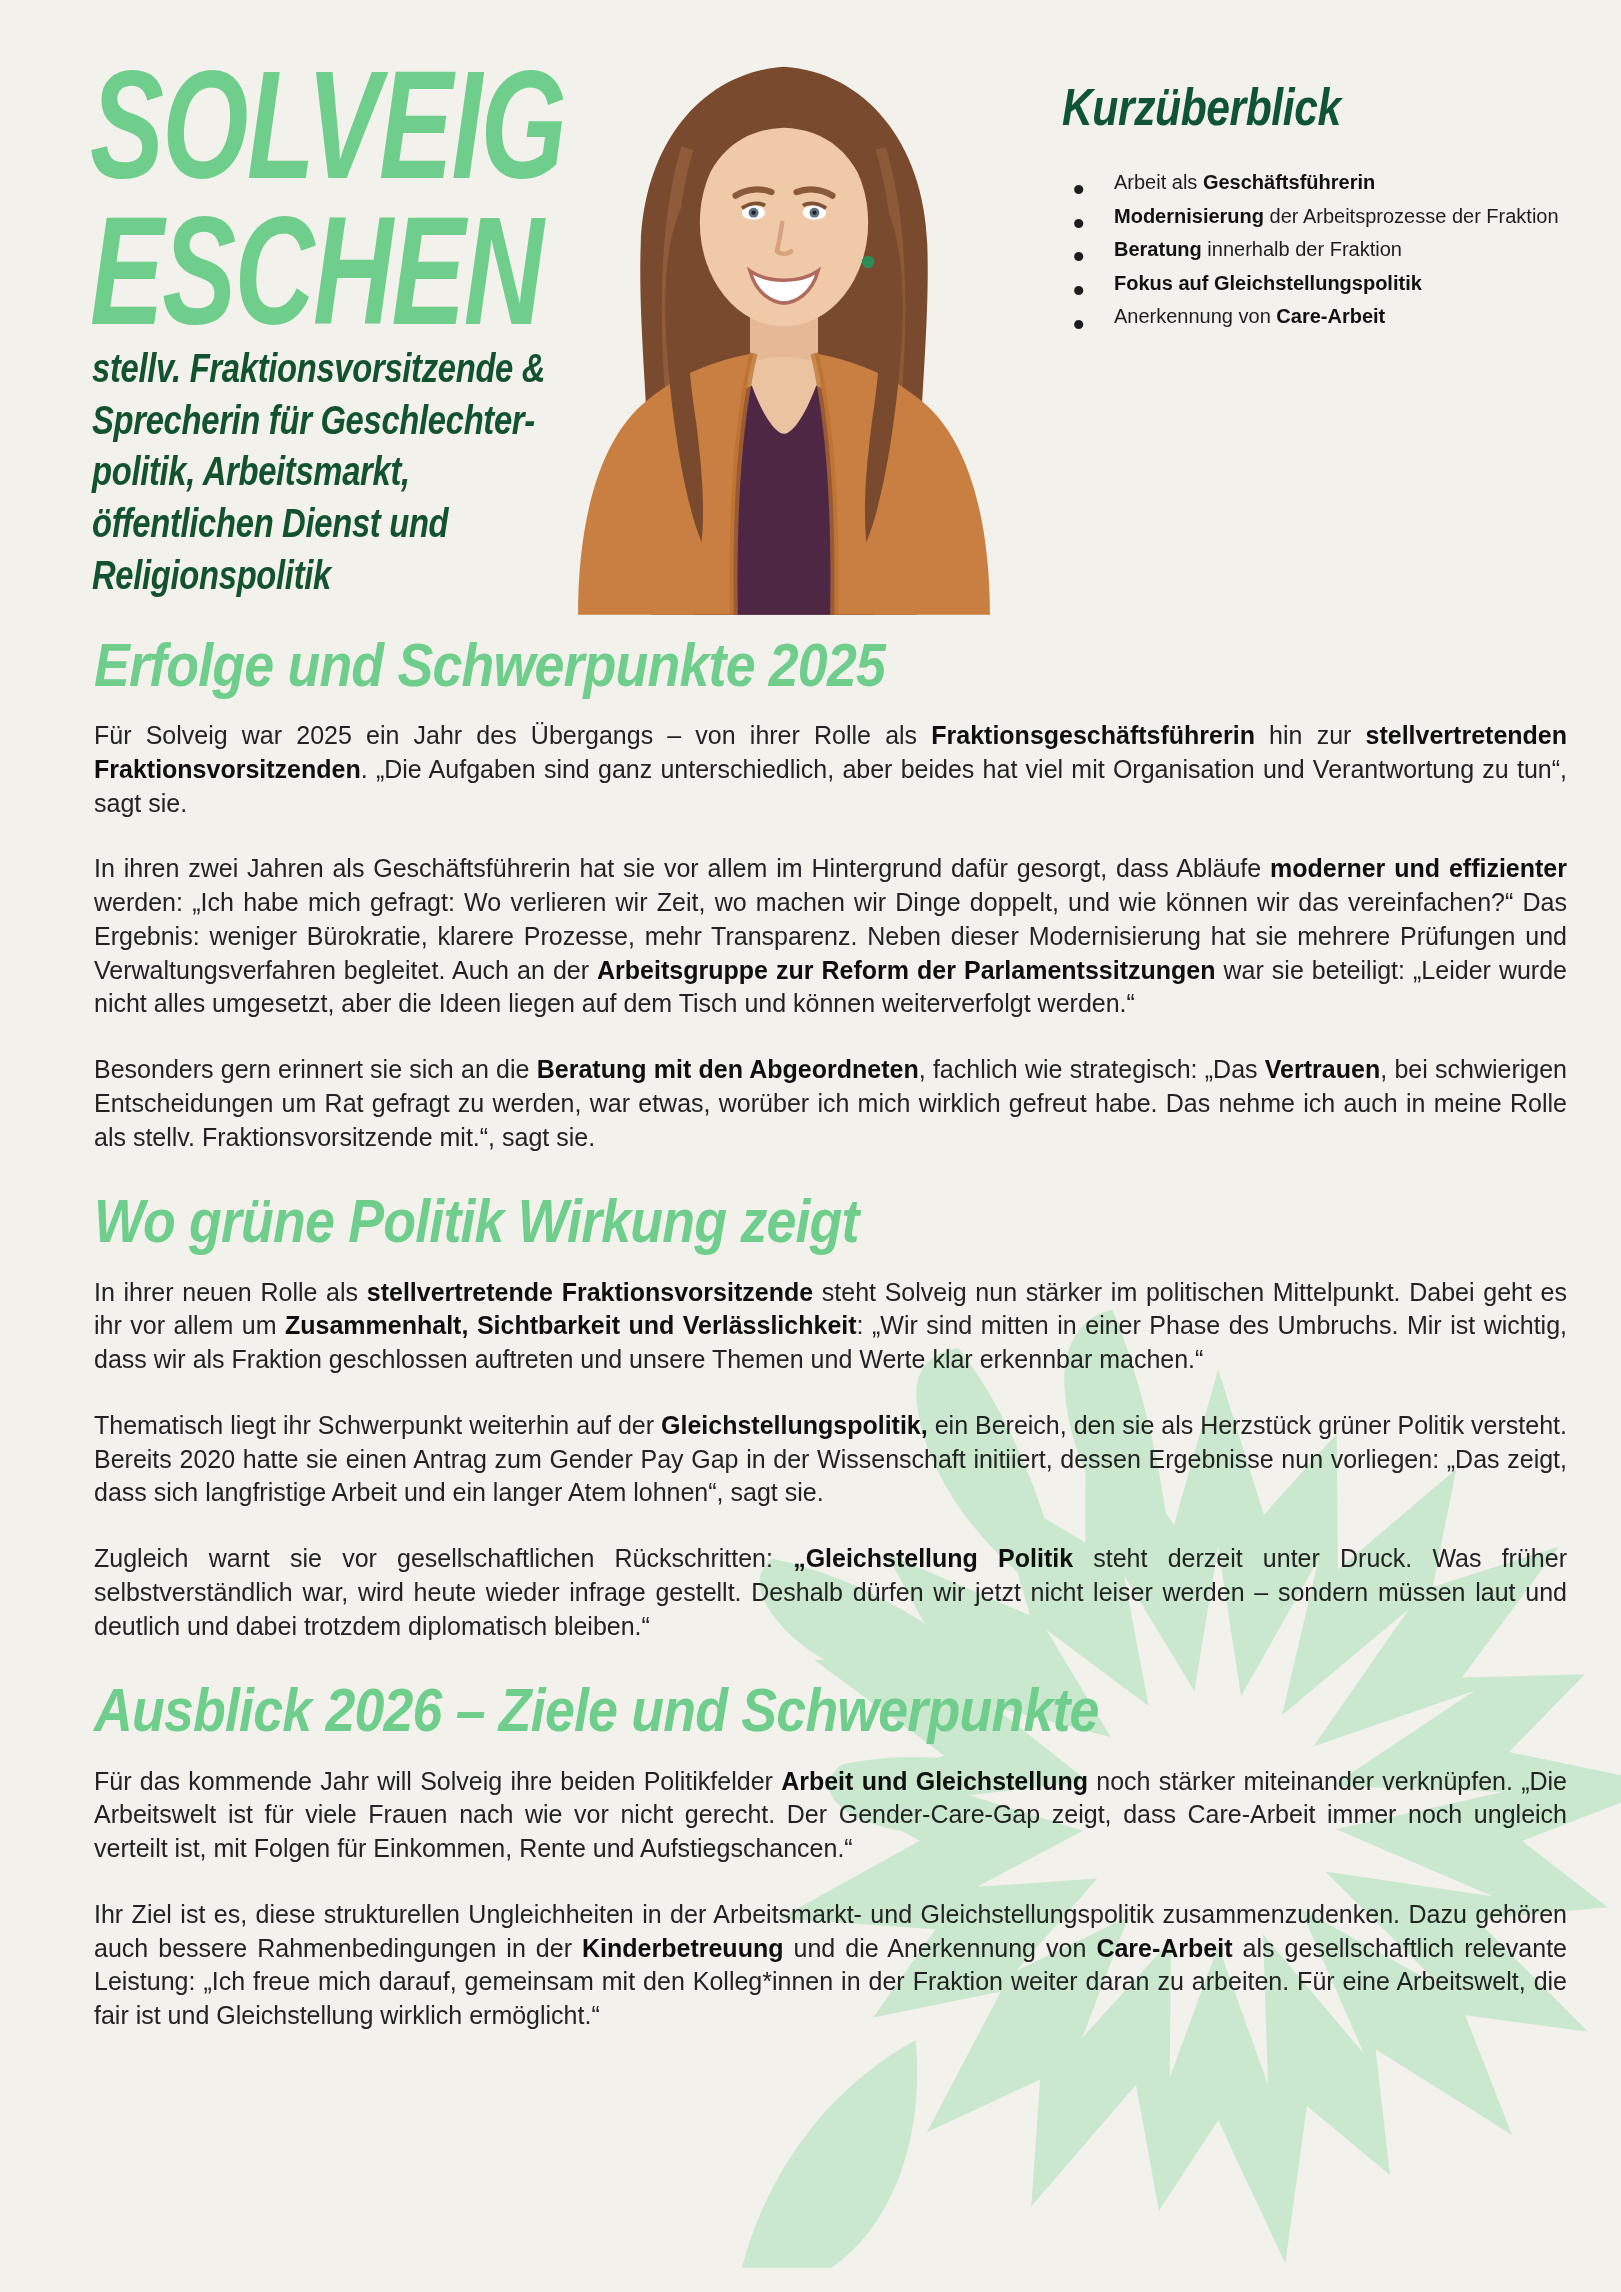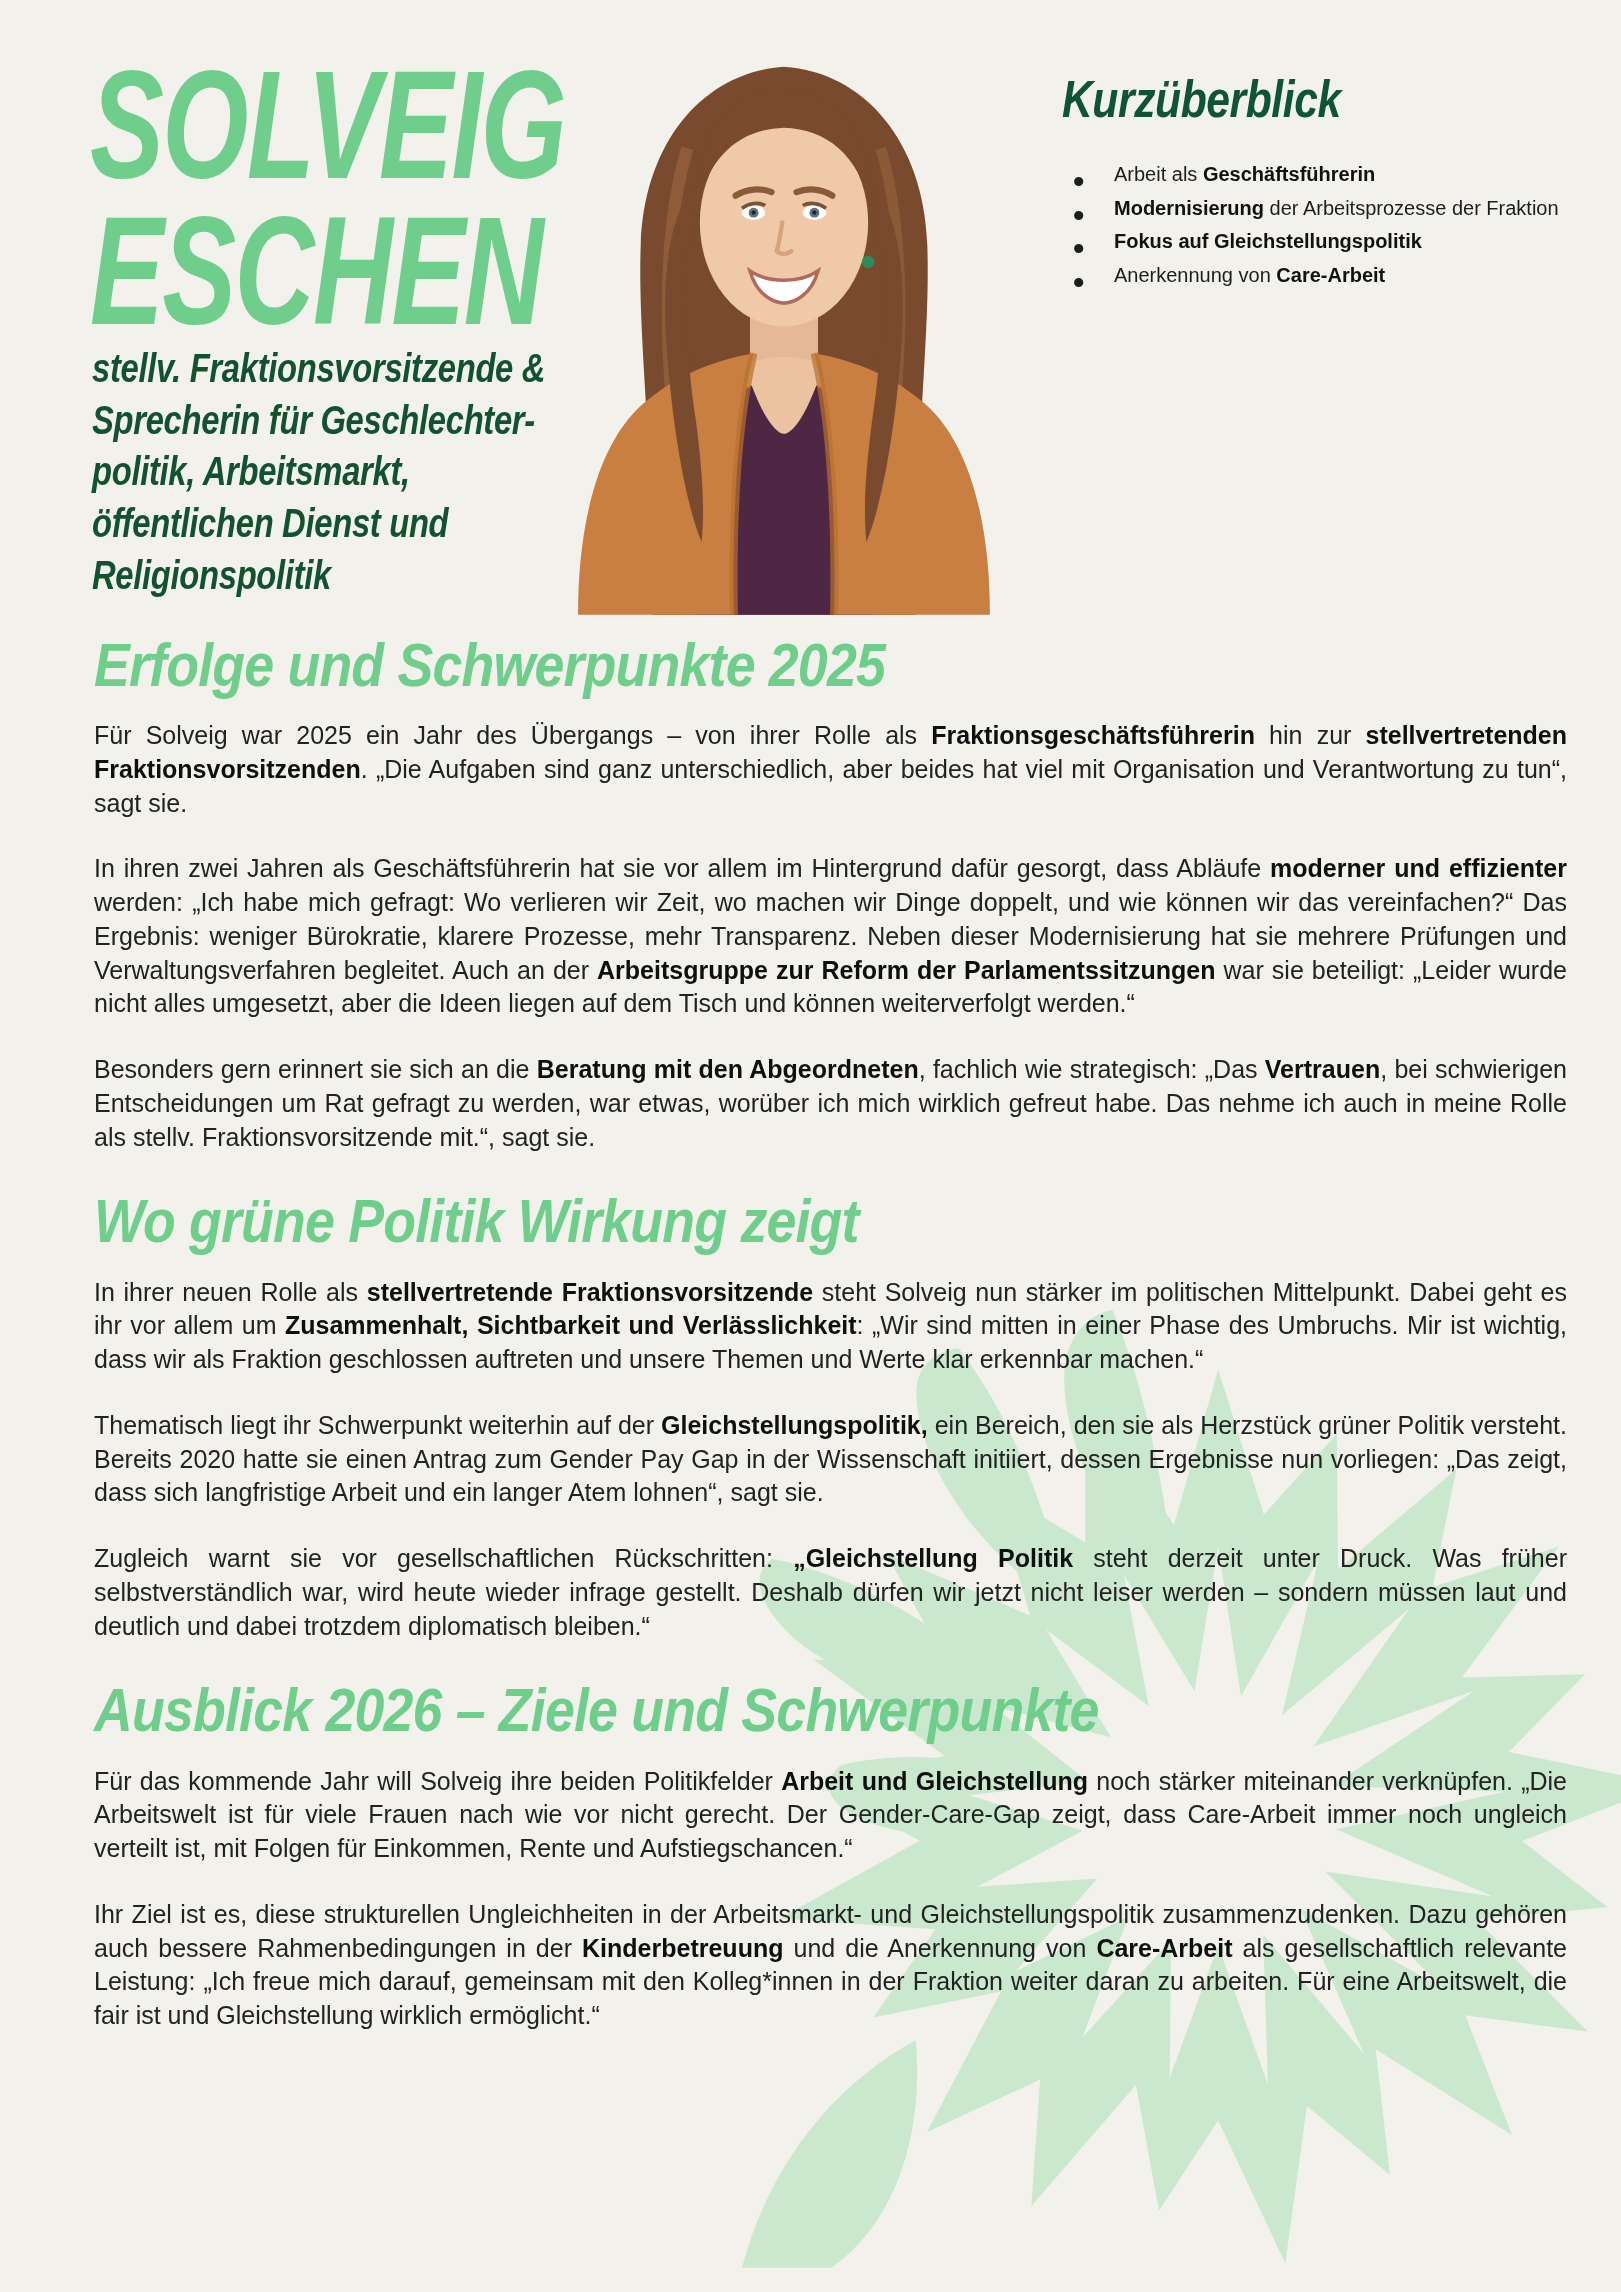--- a/index.html
+++ b/index.html
@@ -23,21 +23,21 @@
   }
   .role{
     position:absolute;left:92px;top:343px;z-index:2;
     font-weight:bold;font-style:italic;font-size:41px;line-height:1.26;
     color:#12522f;letter-spacing:-0.01em;
     transform:scaleX(0.80);transform-origin:0 0;white-space:nowrap;
   }
   .portrait{position:absolute;left:553px;top:36px;width:462px;height:579px;z-index:1;}
 
   
-  .overview{position:absolute;left:1062px;top:73px;width:552px;z-index:2;}
+  .overview{position:absolute;left:1062px;top:81px;width:552px;z-index:2;}
   .overview h2{
     margin:0;font-weight:bold;font-style:italic;font-size:52px;line-height:1;
     color:#0f5434;letter-spacing:-0.01em;
     transform:scaleX(0.82);transform-origin:0 0;white-space:nowrap;
   }
   .overview ul{list-style:none;margin:36px 0 0 0;padding:0;}
   .overview li{
     position:relative;padding-left:52px;margin:0 0 7.2px 0;
     font-size:20px;line-height:1.32;color:#1d1d1d;
   }
@@ -130,20 +130,21 @@
     <path fill="#7a4a2e" d="M356,166 C372,250 370,342 356,432 C350,482 346,522 350,565 C368,522 384,432 390,332 C394,252 382,192 356,166 Z"></path>
 
     <circle cx="352" cy="252" r="7" fill="#2e8c5a"></circle>
   </svg>
 
   <aside class="overview">
     <h2>Kurzüberblick</h2>
     <ul>
       <li>Arbeit als <strong>Geschäftsführerin</strong></li>
       <li><strong>Modernisierung</strong> der Arbeitsprozesse der Fraktion</li>
+      <li><strong>Beratung</strong> innerhalb der Fraktion</li>
       <li><strong>Fokus auf Gleichstellungspolitik</strong></li>
       <li>Anerkennung von <strong>Care-Arbeit</strong></li>
     </ul>
   </aside>
 
   <main class="content">
     <section>
       <h2>Erfolge und Schwerpunkte 2025</h2>
       <p>Für Solveig war 2025 ein Jahr des Übergangs – von ihrer Rolle als <strong>Fraktionsgeschäftsführerin</strong> hin zur <strong>stellvertretenden Fraktionsvorsitzenden</strong>. „Die Aufgaben sind ganz unterschiedlich, aber beides hat viel mit Organisation und Verantwortung zu tun“, sagt sie.</p>
       <p>In ihren zwei Jahren als Geschäftsführerin hat sie vor allem im Hintergrund dafür gesorgt, dass Abläufe <strong>moderner und effizienter</strong> werden: „Ich habe mich gefragt: Wo verlieren wir Zeit, wo machen wir Dinge doppelt, und wie können wir das vereinfachen?“ Das Ergebnis: weniger Bürokratie, klarere Prozesse, mehr Transparenz. Neben dieser Modernisierung hat sie mehrere Prüfungen und Verwaltungsverfahren begleitet. Auch an der <strong>Arbeitsgruppe zur Reform der Parlamentssitzungen</strong> war sie beteiligt: „Leider wurde nicht alles umgesetzt, aber die Ideen liegen auf dem Tisch und können weiterverfolgt werden.“</p>

